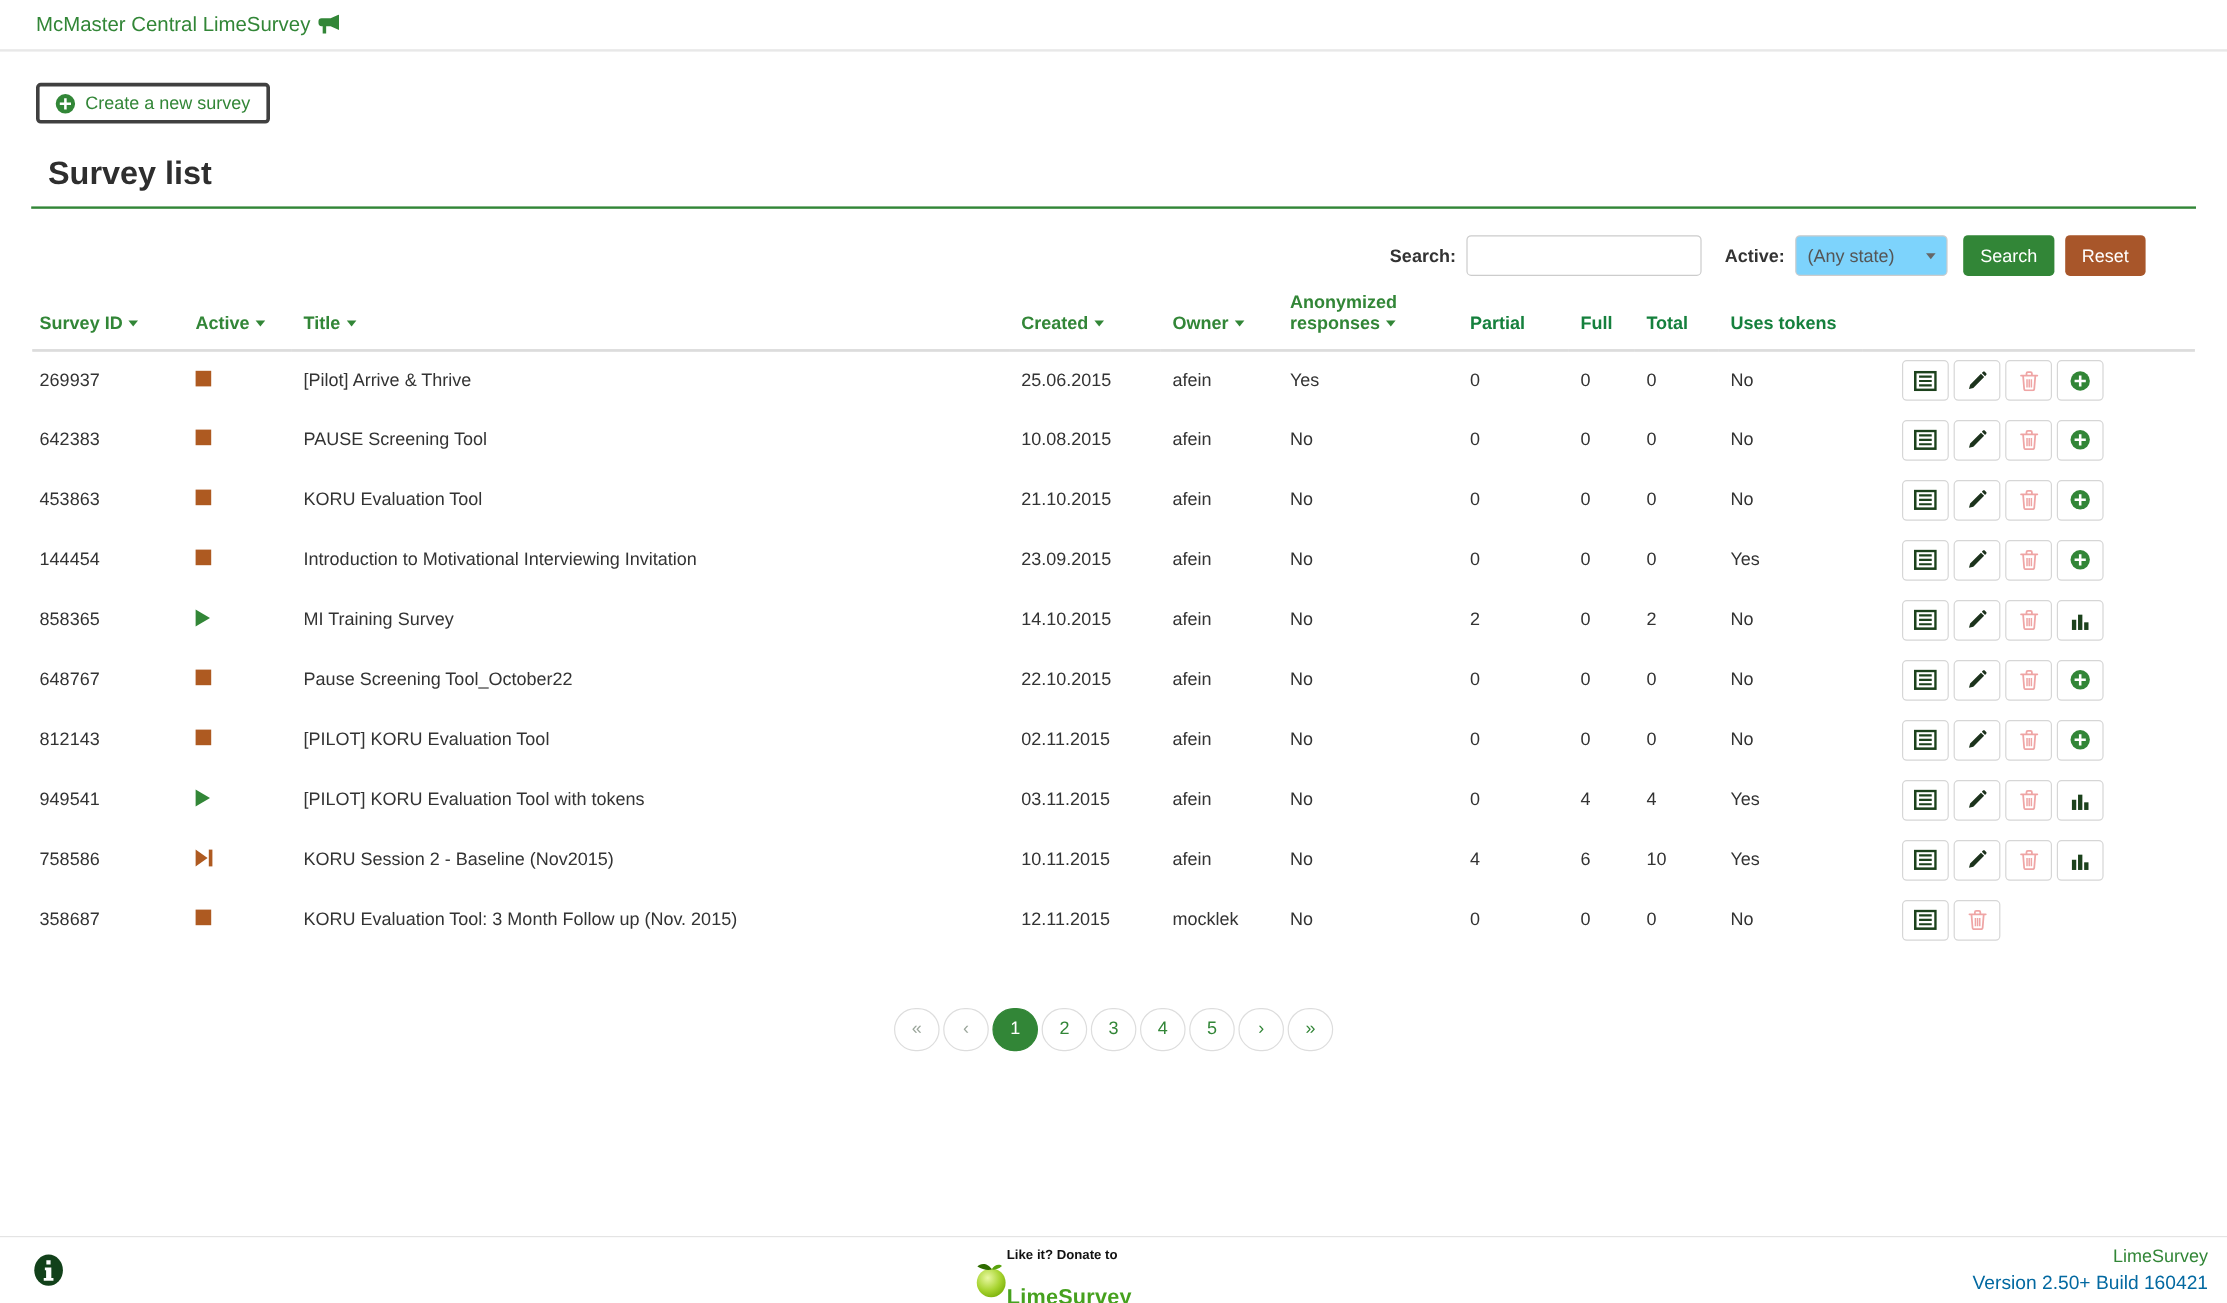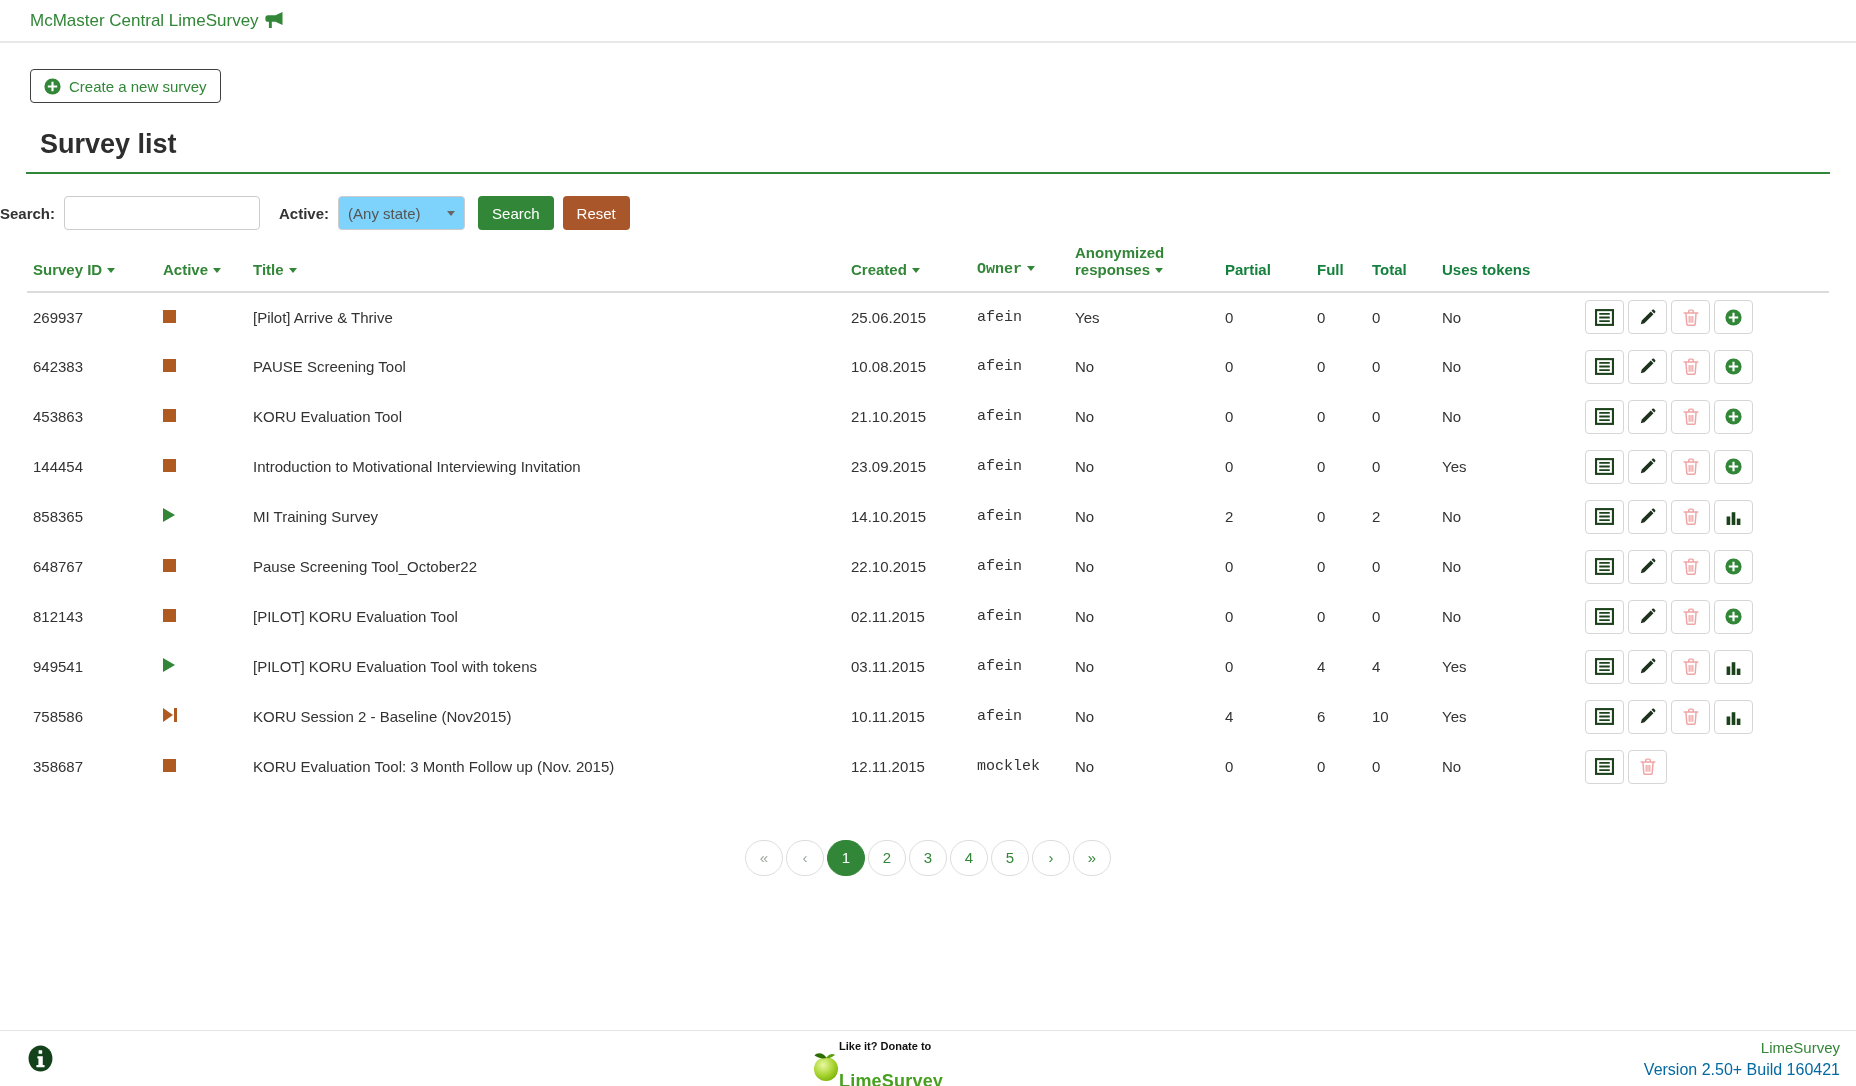--- a/index.html
+++ b/index.html
@@ -25,30 +25,30 @@
     border-left:4.5px solid transparent; border-right:4.5px solid transparent;
     border-top:5px solid currentColor;
   }
   .caret.gap { margin-left:12px; }
   .announce { color:#328637; display:flex; margin-left:6px; cursor:pointer; }
 
   
   .main { flex:1 1 auto; position:relative; }
   .create-btn {
     margin:26px 0 0 30px; display:inline-flex; align-items:center; gap:8px;
-    height:34px; padding:0 13px; background:#fff; border:1px solid #404040;
+    height:34px; padding:0 13px; background:#fff; border:3px solid #404040;
     border-radius:4px; color:#328637; font-size:15px; cursor:pointer;
     font-family:inherit;
   }
   .page-title { margin:26px 0 0 40px; font-size:27px; font-weight:bold; color:#2e2e2e; }
   .green-rule { border:none; border-top:2px solid #328637; margin:12px 26px 0 26px; }
 
   
   .filter-row {
-    display:flex; align-items:center; gap:9px;
+    display:flex; align-items:center; justify-content:flex-end; gap:9px;
     margin:22px 68px 0 0; font-size:15px;
   }
   .filter-label { font-weight:bold; color:#333; }
   .search-input {
     width:196px; height:34px; border:1px solid #ccc; border-radius:4px;
     padding:0 9px; font:inherit; color:#333;
   }
   .select-box {
     height:34px; border:1px solid #ccc; border-radius:4px; background:#7dd3fc;
     display:flex; align-items:center; justify-content:space-between;
@@ -75,21 +75,21 @@
   .survey-table th.plain { color:#15803d; }
   .caret.sort { margin-left:5px; vertical-align:2px; border-top-width:5px; }
   .survey-table td {
     height:50px; font-size:15px; color:#333; padding:0 8px 0 10px; vertical-align:middle;
     white-space:nowrap; overflow:hidden;
   }
   th.col-id, td.c-id { width:128px; padding-left:6px; }
   th.col-active, td.c-active { width:88px; padding-left:8px; }
   th.col-title, td.c-title { width:598px; }
   th.col-created, td.c-created { width:126px; }
-  th.col-owner, td.c-owner { width:98px;font-family:Liberation Mono, monospace; }
+  th.col-owner, td.c-owner { width:98px; }
   th.col-anonymized, td.c-anonymized { width:150px; }
   th.col-partial, td.c-partial { width:92px; }
   th.col-full, td.c-full { width:55px; }
   th.col-total, td.c-total { width:70px; }
   th.col-tokens, td.c-tokens { width:120px; }
   th.col-actions, td.c-actions { width:auto; }
   td.c-title { cursor:pointer; }
 
   
   .st { display:inline-flex; align-items:center; }

